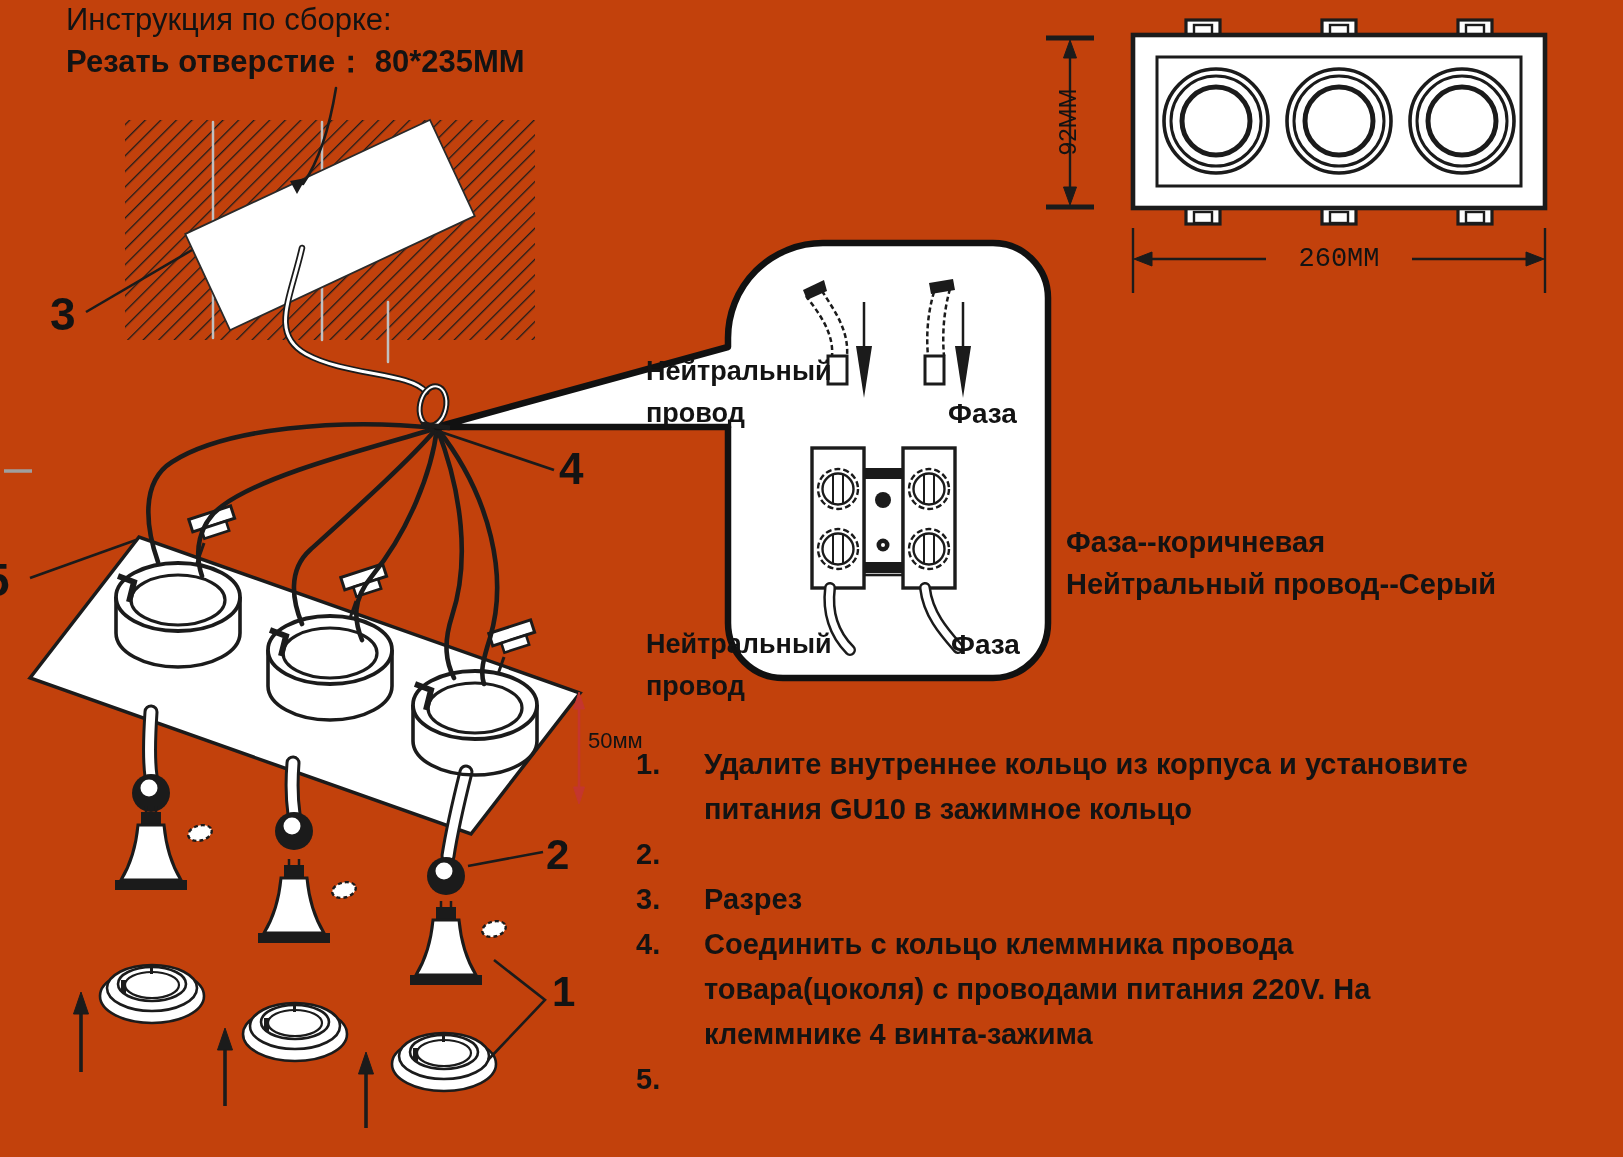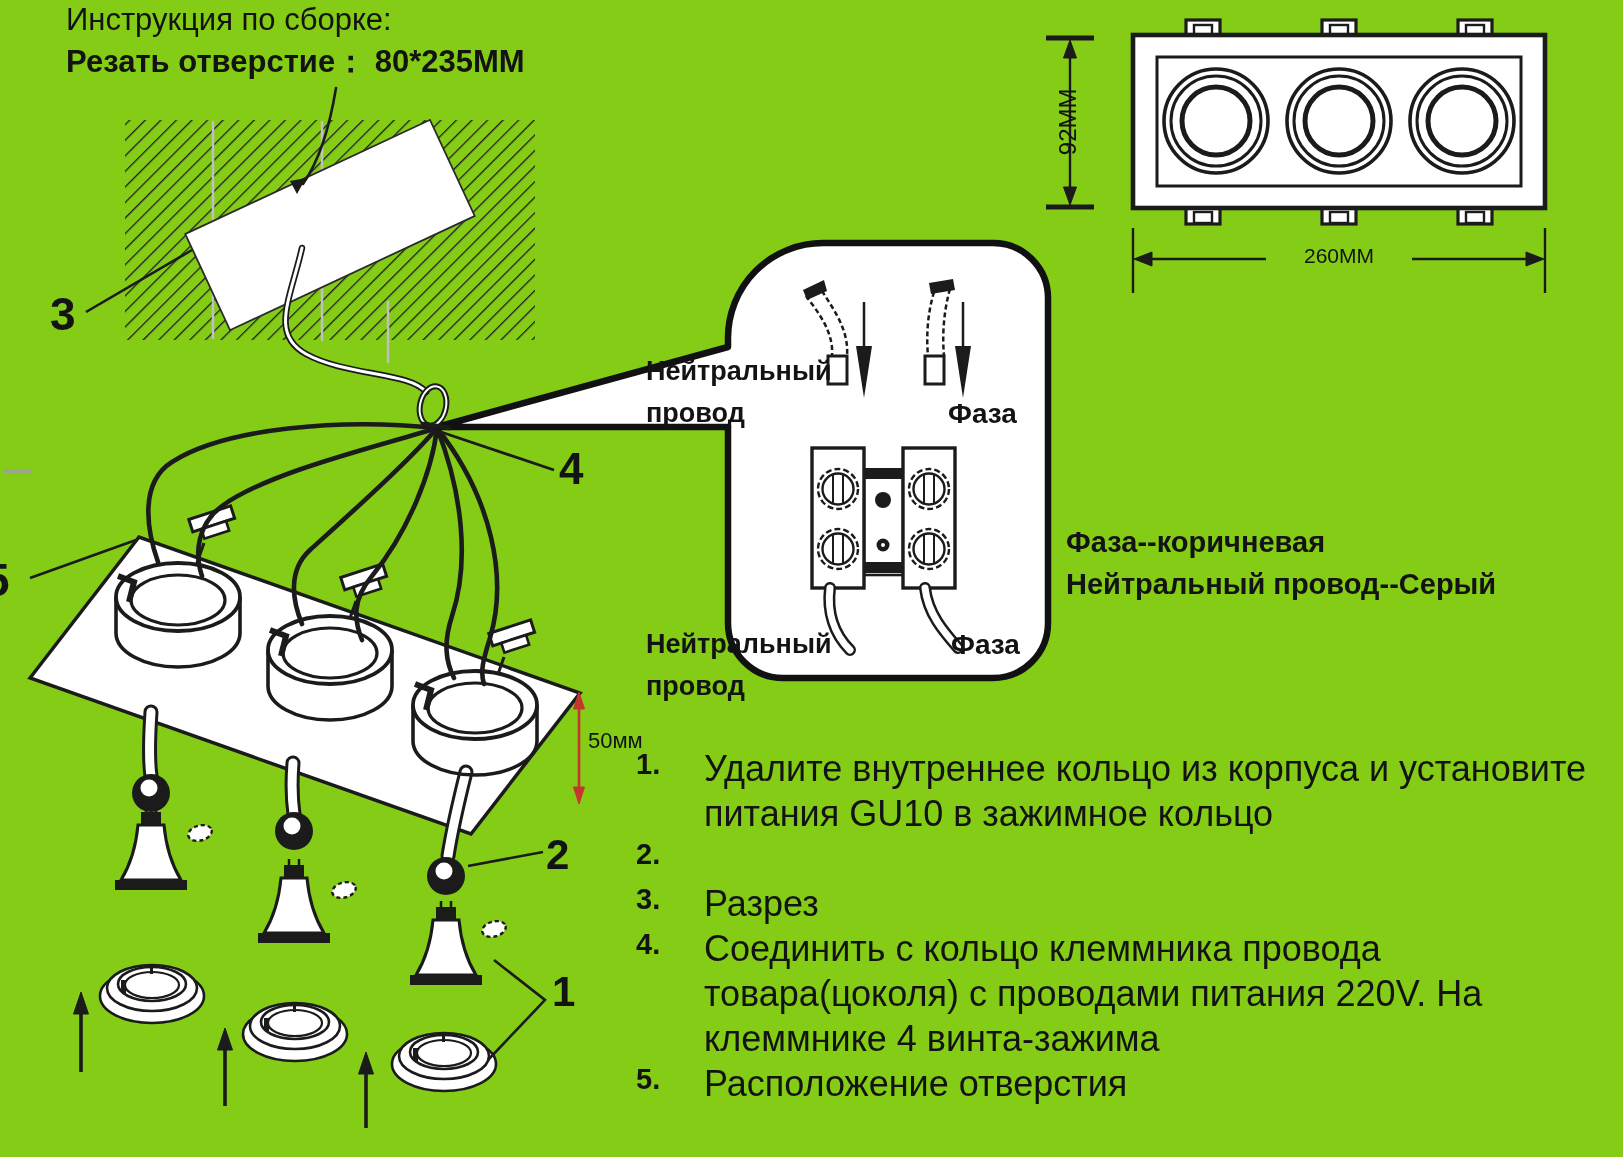--- a/index.html
+++ b/index.html
@@ -1,23 +1,23 @@
 <!DOCTYPE html>
 <html><head>
 <meta charset="utf-8">
 <style>
   html,body{margin:0;padding:0;background:#ffffff;}
-  #stage{position:relative;width:1623px;height:1157px;background:#84cc16;overflow:hidden;
+  #stage{position:relative;width:1623px;height:1157px;background:#c2410c;overflow:hidden;
          font-family:"Liberation Sans",sans-serif;}
   #art{position:absolute;left:0;top:0;}
   .t{position:absolute;white-space:nowrap;color:#131313;line-height:1.15;
      font-family:"Liberation Sans",sans-serif;}
   .w400{font-weight:400;} .w600{font-weight:600;} .w700{font-weight:700;}
   .num{font-size:29px;font-weight:700;}
-  .line{font-size:36px;font-weight:400;}
+  .line{font-size:29px;font-weight:700;}
   .plabel{font-weight:700;}
   .rot{transform:rotate(-90deg);transform-origin:center center;text-align:center;}
 </style>
 </head>
 <body>
 
 <div id="stage">
 
 <svg id="art" width="1623" height="1157" viewBox="0 0 1623 1157">
   <defs>
@@ -317,29 +317,28 @@
 <div class="t w600" style="left:646px;top:398px;font-size:27px;">провод</div>
 <div class="t w700" style="left:948px;top:398px;font-size:28px;">Фаза</div>
 <div class="t w600" style="left:646px;top:629px;font-size:27px;">Нейтральный</div>
 <div class="t w600" style="left:646px;top:671px;font-size:27px;">провод</div>
 <div class="t w700" style="left:951px;top:629px;font-size:28px;">Фаза</div>
 
 <div class="t w700" style="left:1066px;top:568px;font-size:29px;">Нейтральный провод--Серый</div>
 <div class="t w700" style="left:1066px;top:526px;font-size:29px;">Фаза--коричневая</div>
 
 <div class="t w400 rot" style="left:1016px;top:108px;width:104px;font-size:24px;">92MM</div>
-<div class="t w400" style="left:1266px;top:244px;width:146px;text-align:center;font-size:21px;">260MM</div>
+<div class="t w400" style="left:1266px;top:244px;width:146px;text-align:center;font-size:27px;font-family:Liberation Mono, monospace;">260MM</div>
 
 <div class="t num" style="left:636px;top:748px;">1.</div>
 <div class="t line" style="left:704px;top:748px;">Удалите внутреннее кольцо из корпуса и установите</div>
 <div class="t line" style="left:704px;top:793px;">питания GU10 в зажимное кольцо</div>
 <div class="t num" style="left:636px;top:838px;">2.</div>
 <div class="t num" style="left:636px;top:883px;">3.</div>
 <div class="t line" style="left:704px;top:883px;">Разрез</div>
 <div class="t num" style="left:636px;top:928px;">4.</div>
 <div class="t line" style="left:704px;top:928px;">Соединить с кольцо клеммника провода</div>
 <div class="t line" style="left:704px;top:973px;">товара(цоколя) с проводами питания 220V. На</div>
 <div class="t line" style="left:704px;top:1018px;">клеммнике 4 винта-зажима</div>
 <div class="t num" style="left:636px;top:1063px;">5.</div>
-<div class="t line" style="left:704px;top:1063px;">Расположение отверстия</div>
 
 
 </div>
 
 </body></html>

